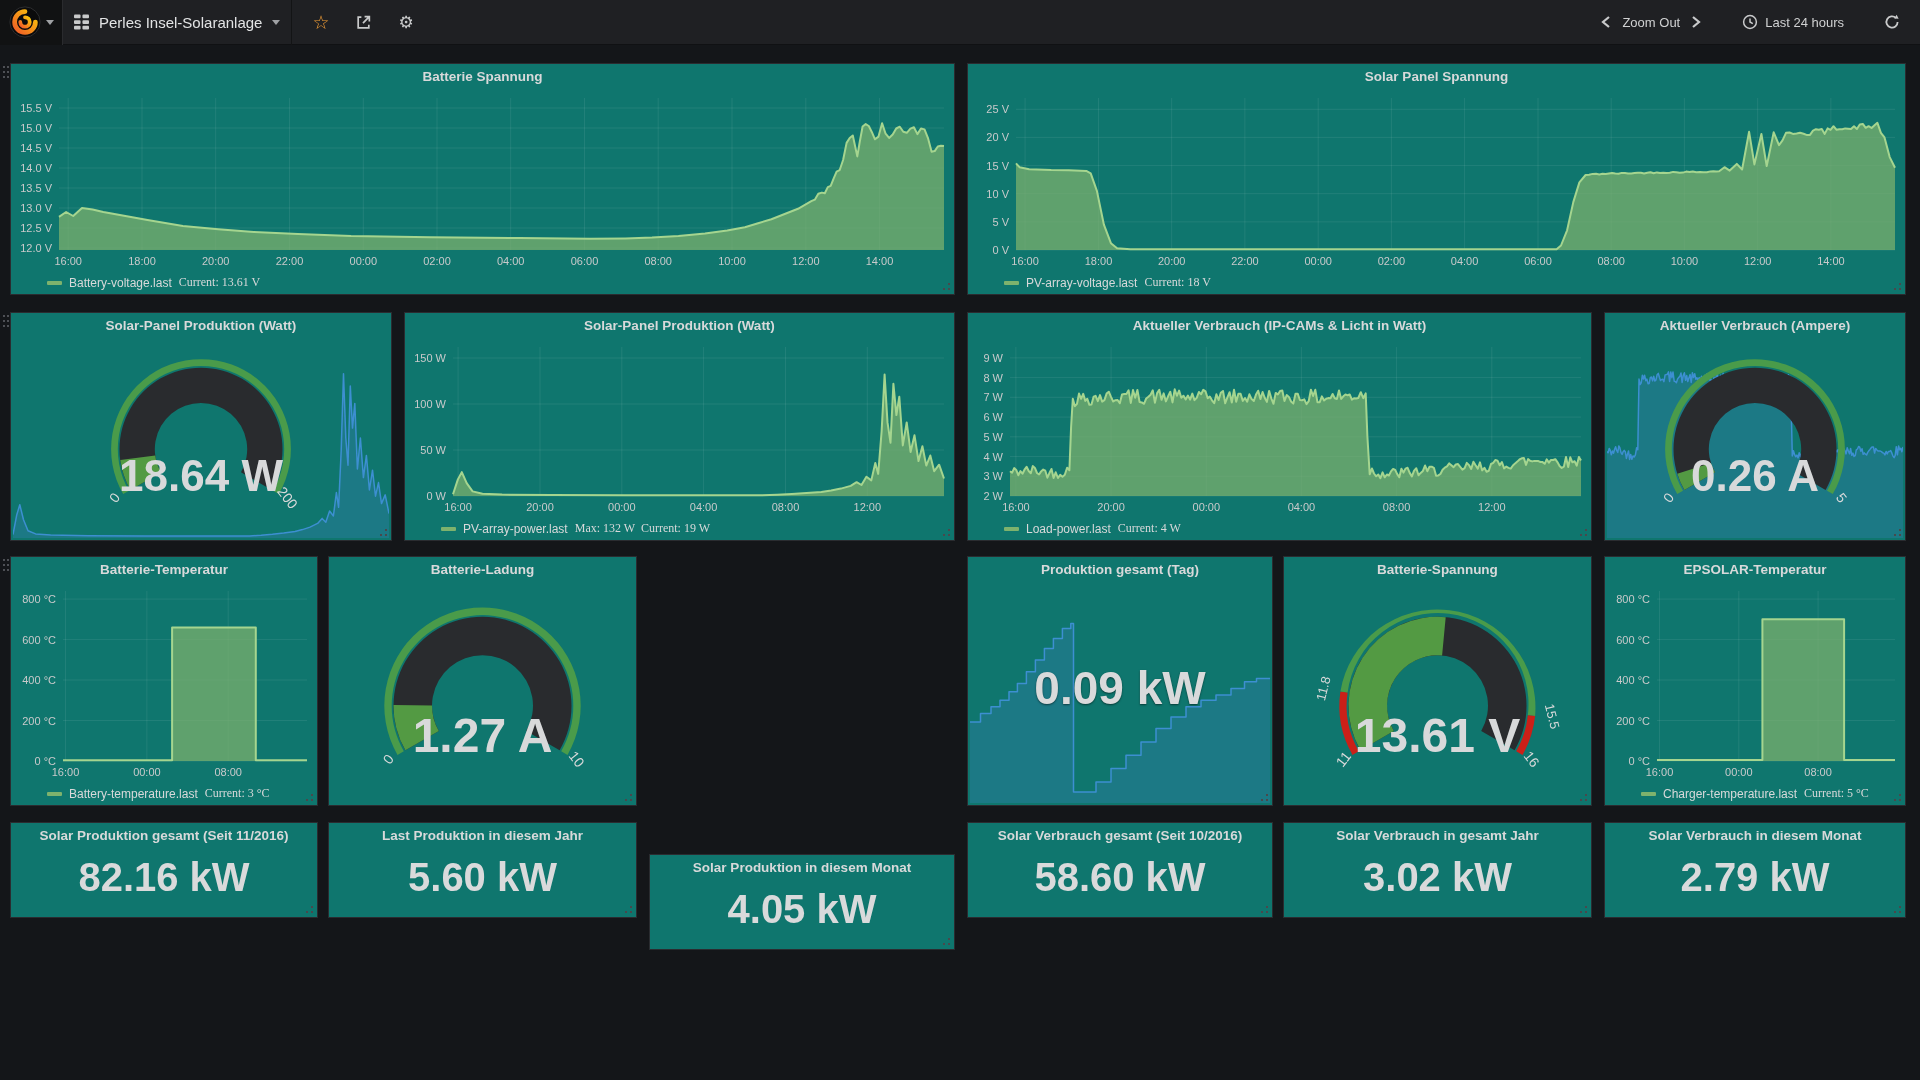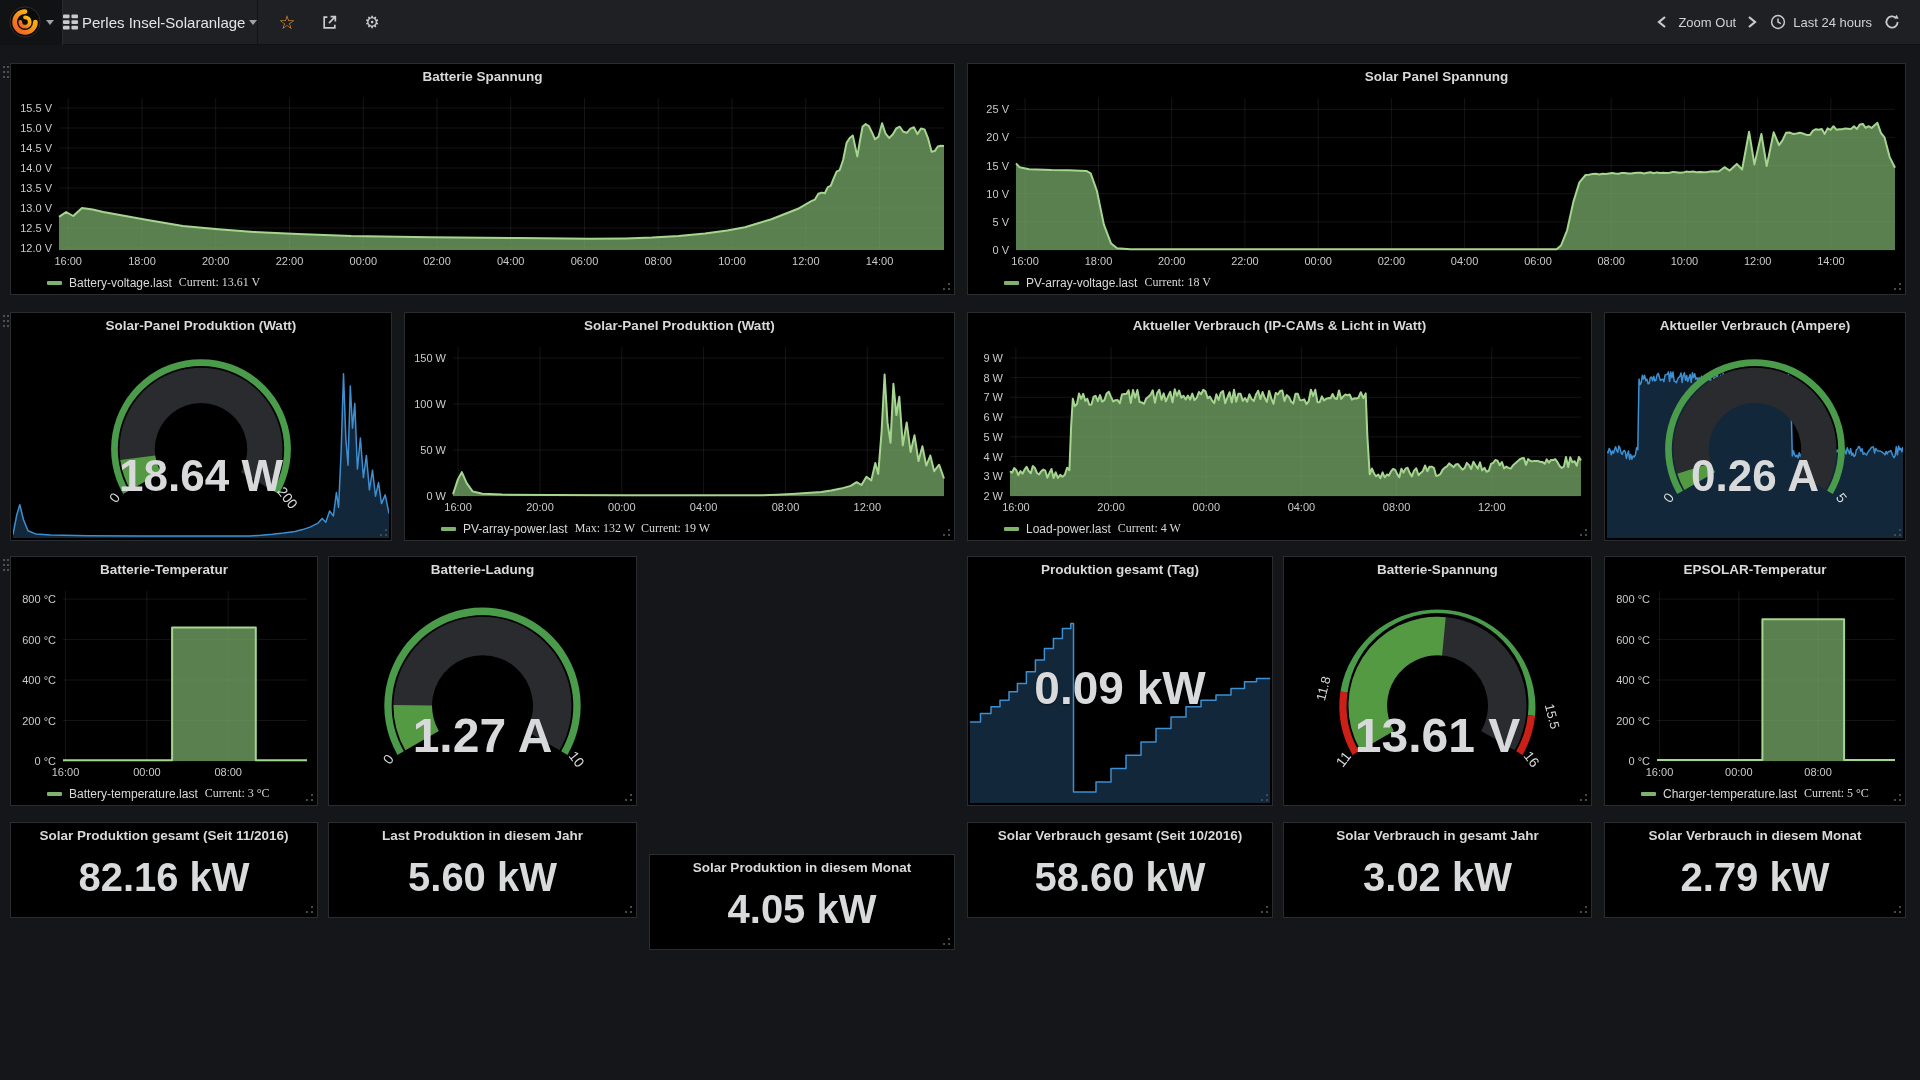--- a/index.html
+++ b/index.html
@@ -3,30 +3,30 @@
 <meta charset="utf-8">
 <style>
   html,body{margin:0;padding:0;background:#141619;}
   .stage{position:relative;width:1920px;height:1080px;background:#141619;overflow:hidden;
          font-family:"Liberation Sans",sans-serif;color:#d8d9da;}
   
   .header{position:absolute;top:0;left:0;width:1920px;height:45px;background:#1f2023;
           display:flex;align-items:center;border-bottom:1px solid #101113;box-sizing:border-box;}
   .logoblock{width:62px;height:45px;background:#111213;display:flex;align-items:center;justify-content:center;gap:4px;}
   .caret{width:0;height:0;border-left:4px solid transparent;border-right:4px solid transparent;border-top:5px solid #9fa1a4;}
-  .dashsel{height:45px;display:flex;align-items:center;gap:4px;padding:0 0;border-right:1px solid #131415;border-left:1px solid #2a2b2e;}
+  .dashsel{height:45px;display:flex;align-items:center;gap:10px;padding:0 11px;border-right:1px solid #131415;border-left:1px solid #2a2b2e;}
   .dashtitle{font-size:15px;color:#e3e4e5;}
   .hicons{display:flex;align-items:center;gap:26px;padding-left:20px;}
   .staricon{color:#f29d35;font-size:19px;line-height:1;}
   .gearicon{color:#c9cacb;font-size:17px;line-height:1;}
-  .hright{margin-left:auto;display:flex;align-items:center;gap:12px;padding-right:20px;font-size:13px;color:#d0d1d2;}
+  .hright{margin-left:auto;display:flex;align-items:center;gap:40px;padding-right:20px;font-size:13px;color:#d0d1d2;}
   .zgroup,.tgroup{display:flex;align-items:center;gap:10px;}
   .hbtn{cursor:pointer;display:flex;align-items:center;gap:7px;}
   
-  .panel{position:absolute;background:#000000;border:1px solid #2a2c30;box-sizing:border-box;}
+  .panel{position:absolute;background:#0f766e;border:1px solid #2a2c30;box-sizing:border-box;}
   .ptitle{height:26px;line-height:26px;text-align:center;font-size:13.5px;font-weight:bold;color:#d8d9da;
           white-space:nowrap;overflow:hidden;}
   .chart{position:absolute;left:2px;right:2px;top:26px;bottom:24px;}
   .legend{position:absolute;left:36px;bottom:4px;display:flex;align-items:center;gap:7px;font-size:12px;color:#d8d9da;}
   .dashsw{width:15px;height:4px;border-radius:1px;background:#7eb26d;}
   .lmet{white-space:pre;font-family:Liberation Serif, serif;}
   .spark{position:absolute;left:2px;right:2px;bottom:2px;}
   .gaugewrap{position:absolute;left:0;right:0;top:0;bottom:0;}
   .bigv{position:absolute;left:0;right:0;top:104px;text-align:center;font-size:46px;font-weight:bold;color:#d9dadb;
         text-shadow:0 1px 2px rgba(0,0,0,.5);}

